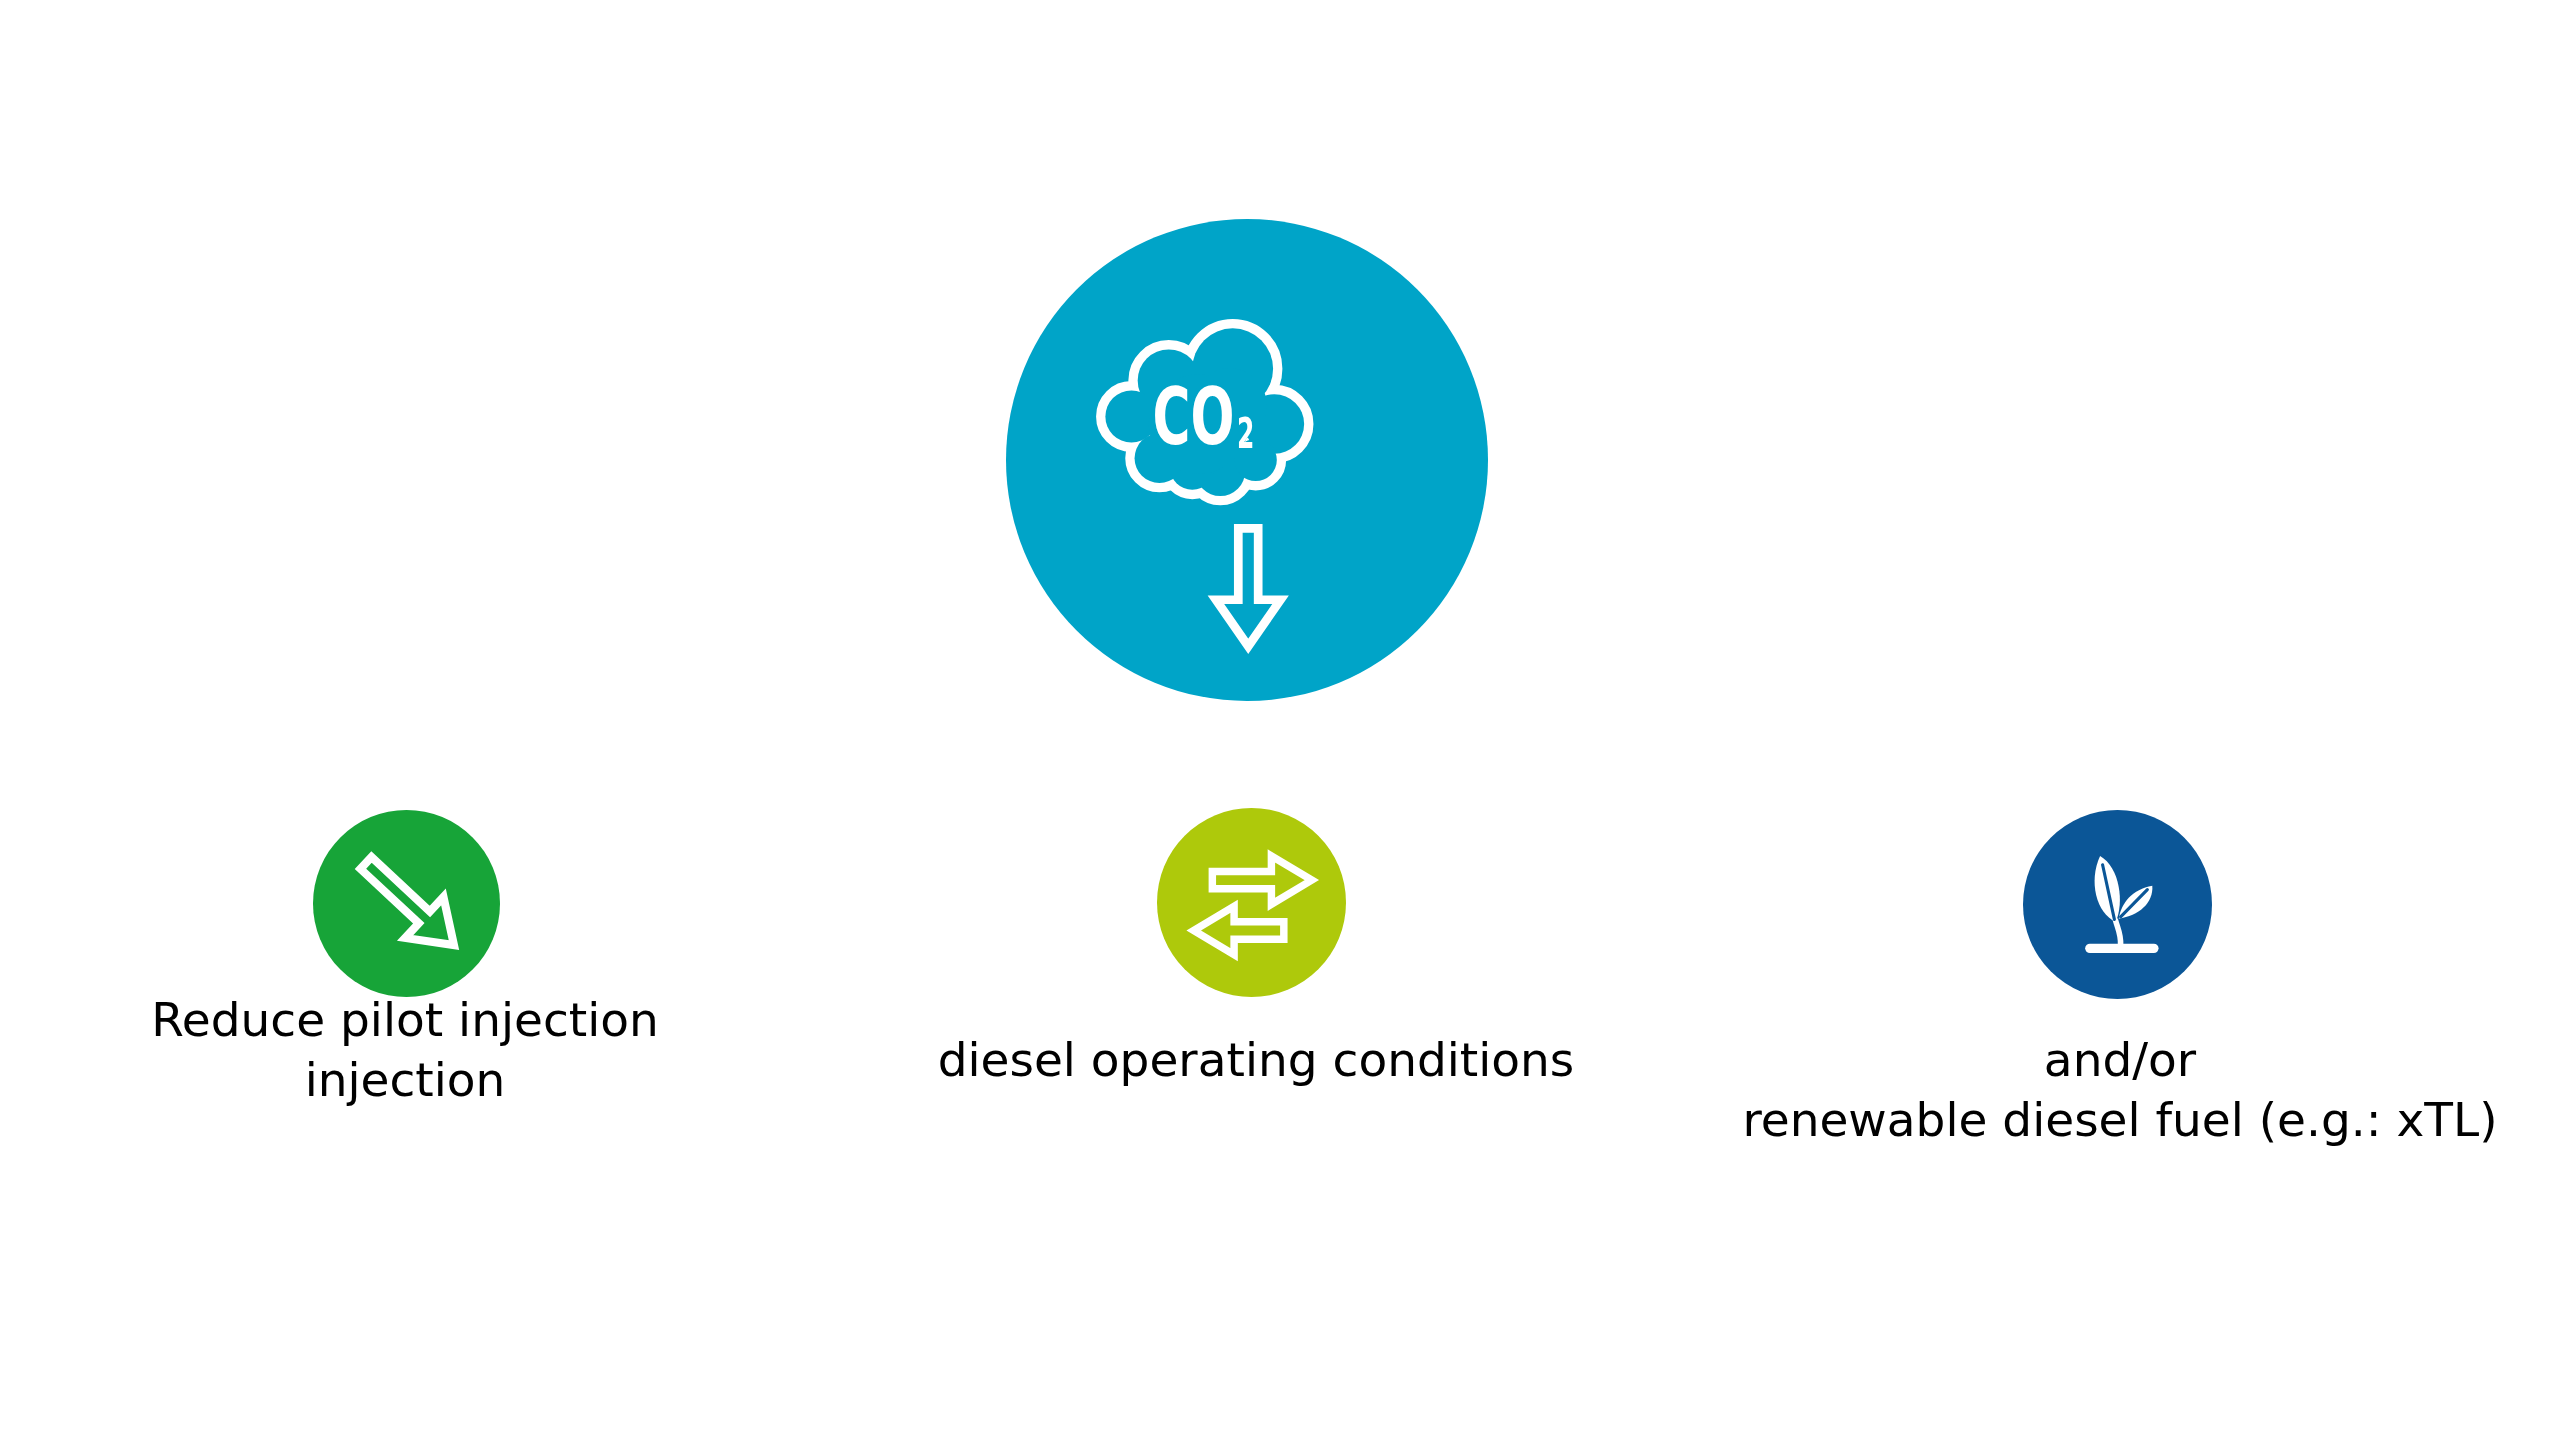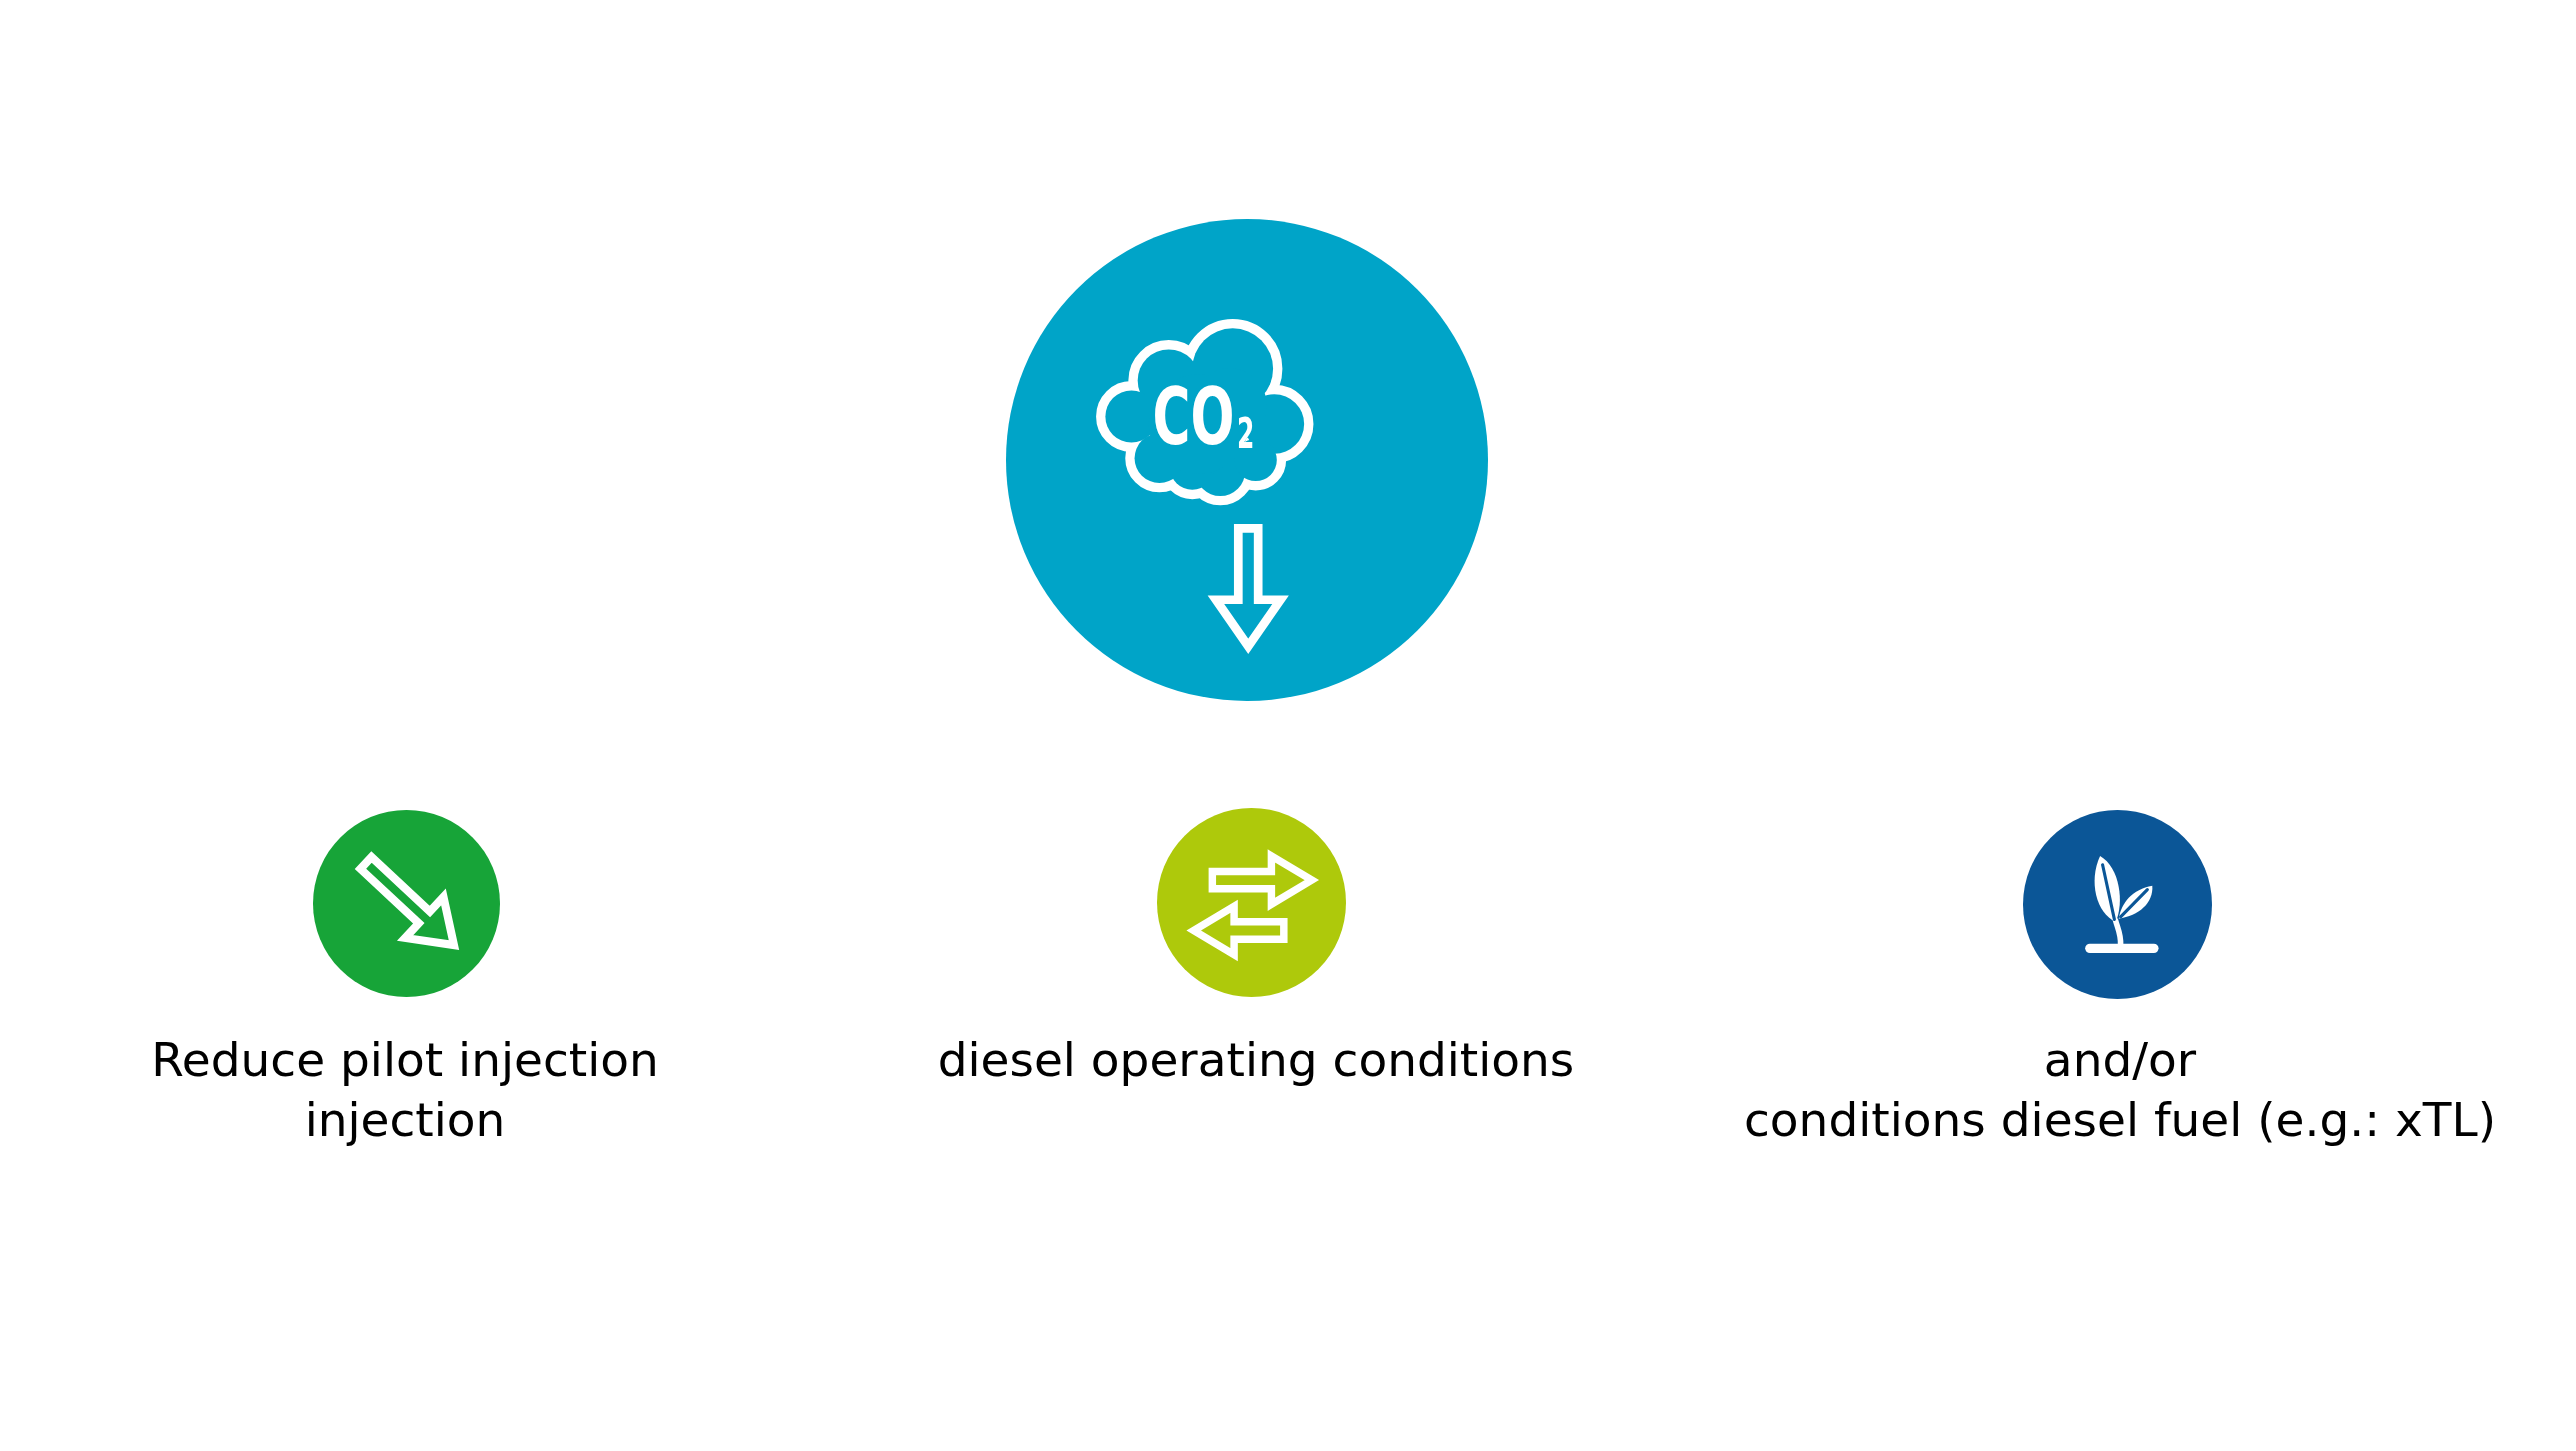--- a/index.html
+++ b/index.html
@@ -27,21 +27,21 @@
   .seed-fill{fill:#ffffff;}
   .seed-vein{fill:none;stroke:var(--navy);stroke-width:5;stroke-linecap:round;}
   .seed-stem{fill:none;stroke:#ffffff;stroke-width:9;stroke-linecap:round;}
 
   .label{
     position:absolute;text-align:center;
     font-size:47px;line-height:60px;color:var(--text,#000);
     white-space:nowrap;
   }
   .label span{display:block;}
-  .label-1{left:32px;top:1030px;width:746px;}
+  .label-1{left:32px;top:990px;width:746px;}
   .label-2{left:883px;top:1030px;width:746px;}
   .label-3{left:1685px;top:1030px;width:870px;}
 
   .hero{left:1006px;top:219px;width:482px;height:482px;}
   .m-circle-1{left:313px;top:810px;width:187px;height:187px;}
   .m-circle-2{left:1157px;top:808px;width:189px;height:189px;}
   .m-circle-3{left:2023px;top:810px;width:189px;height:189px;}
 </style>
 </head>
 <body>
@@ -114,17 +114,17 @@
 
   <div class="label label-1">
     <span>Reduce pilot injection</span>
     <span>injection</span>
   </div>
   <div class="label label-2">
     <span>diesel operating conditions</span>
   </div>
   <div class="label label-3">
     <span>and/or</span>
-    <span>conditions diesel fuel (e.g.: xTL)</span>
+    <span>renewable diesel fuel (e.g.: xTL)</span>
   </div>
 
 </div>
 
 
 </body></html>

